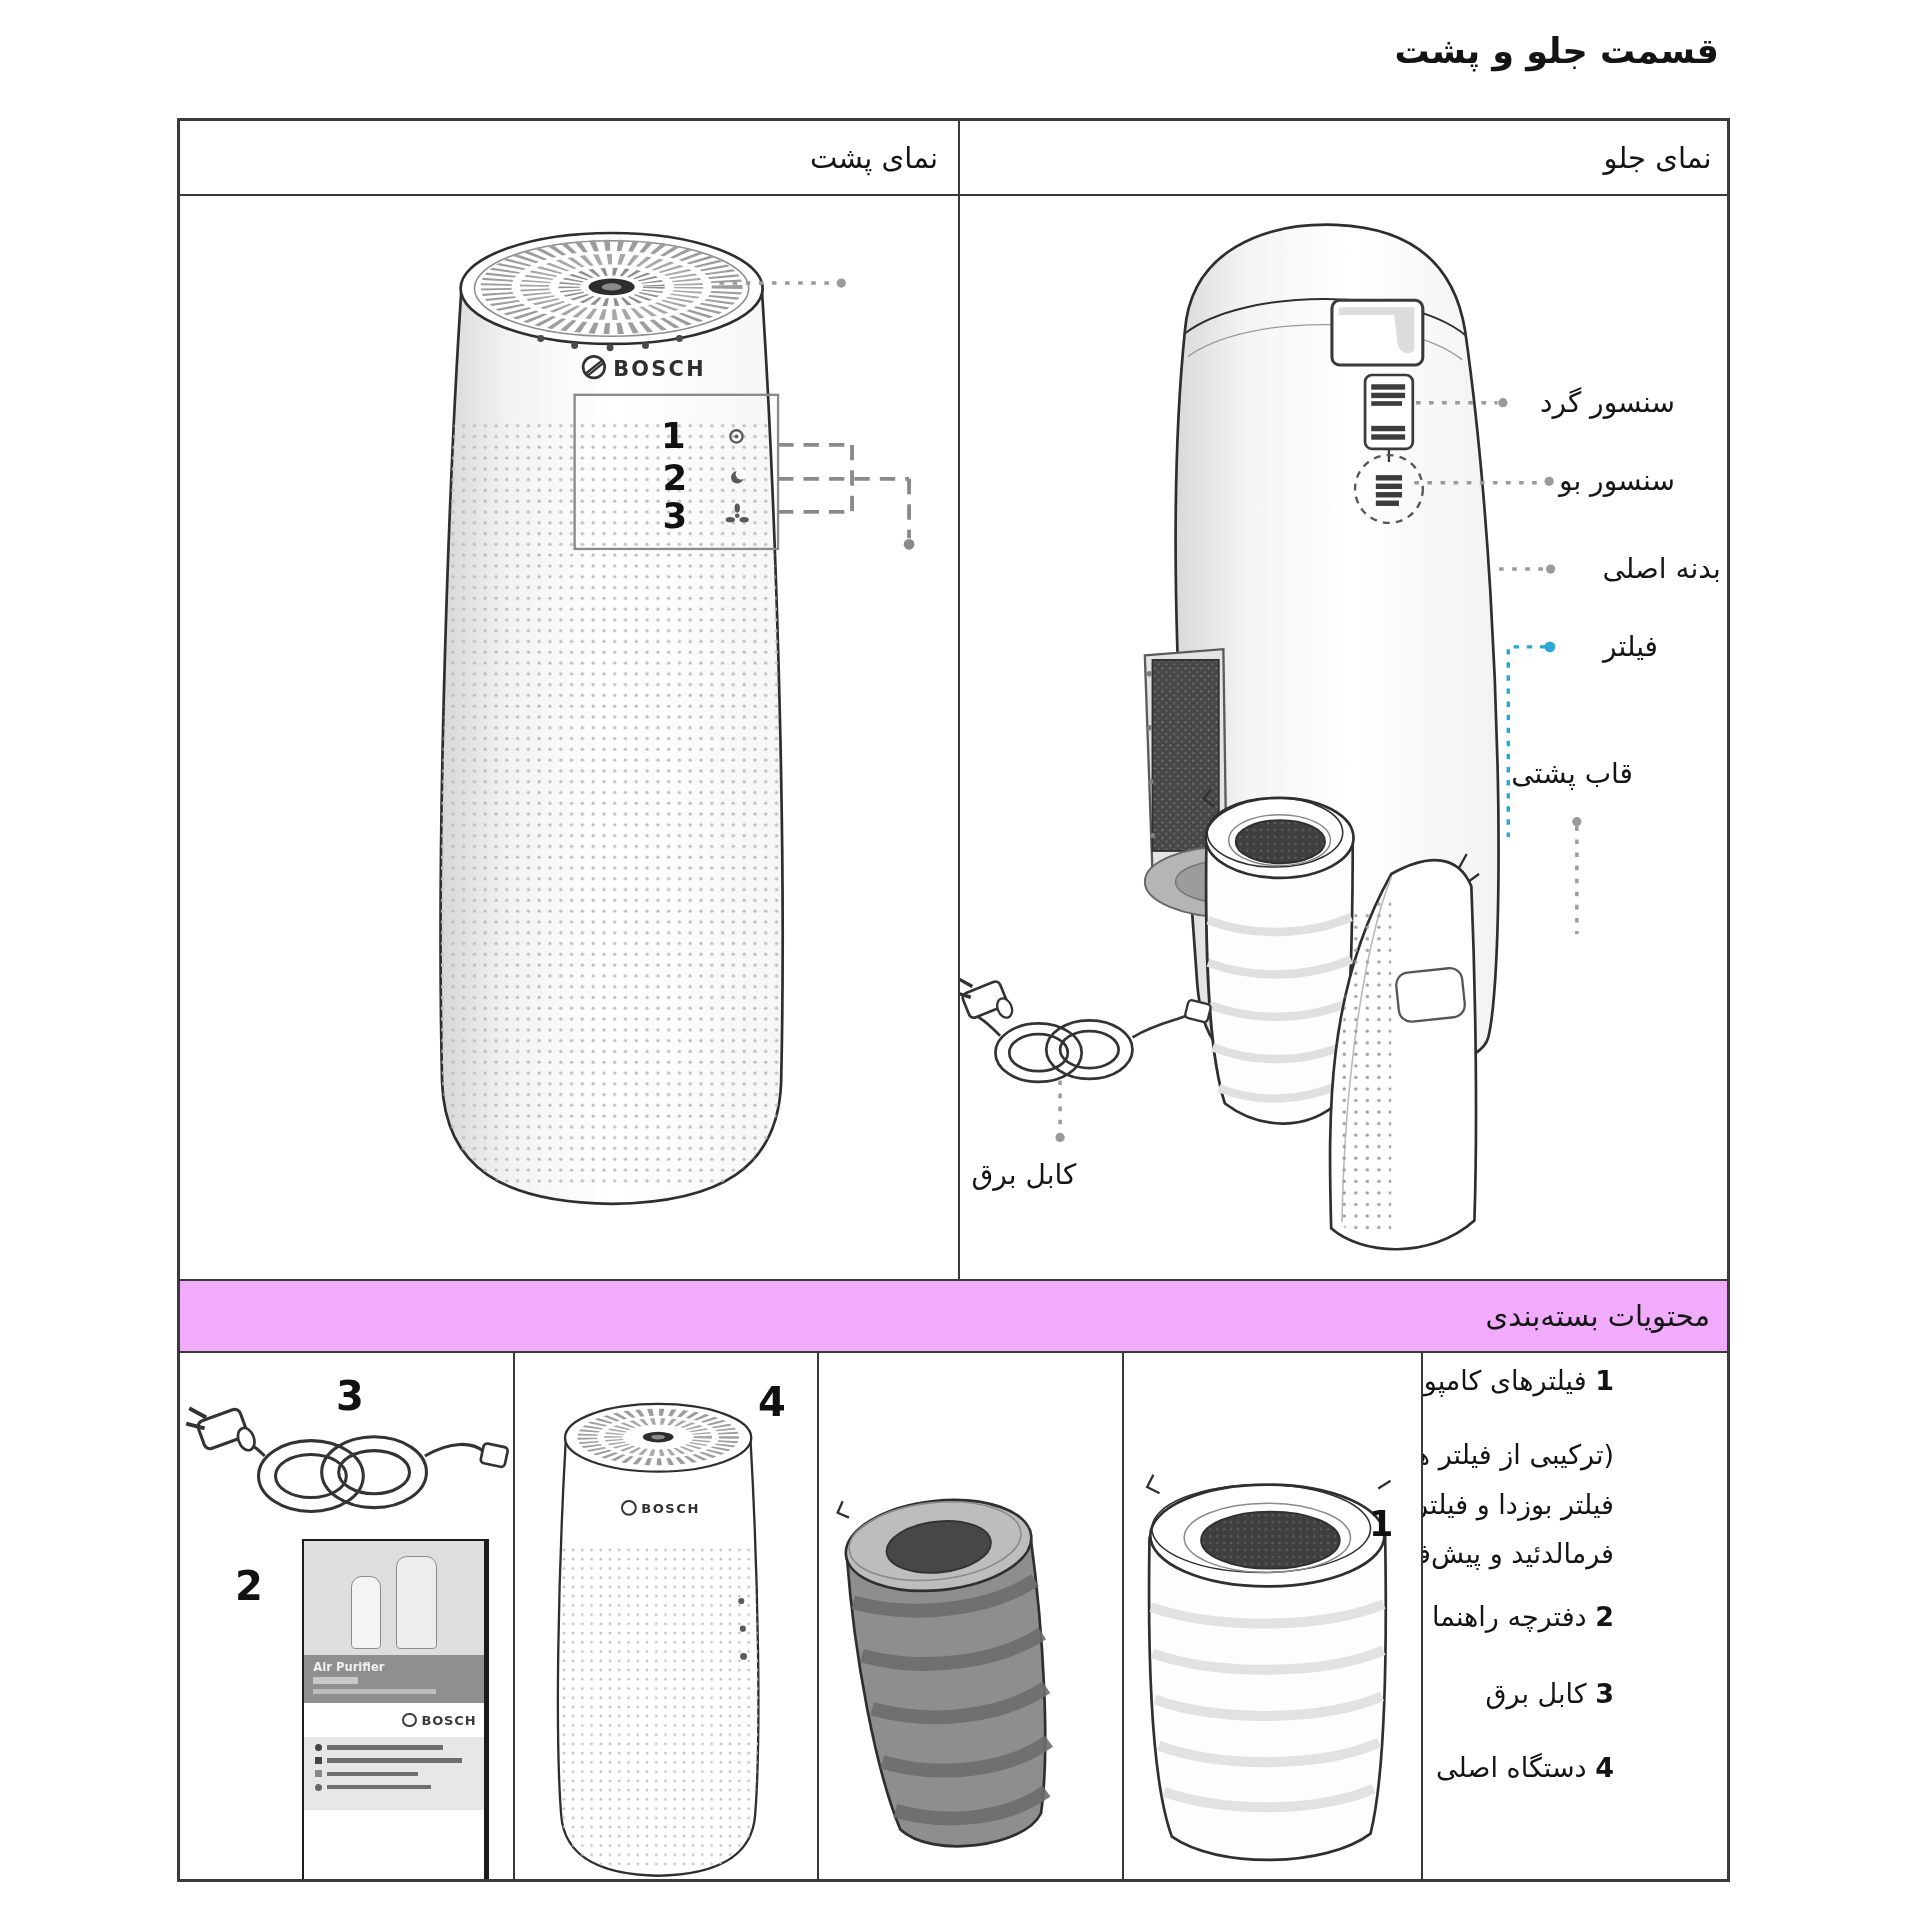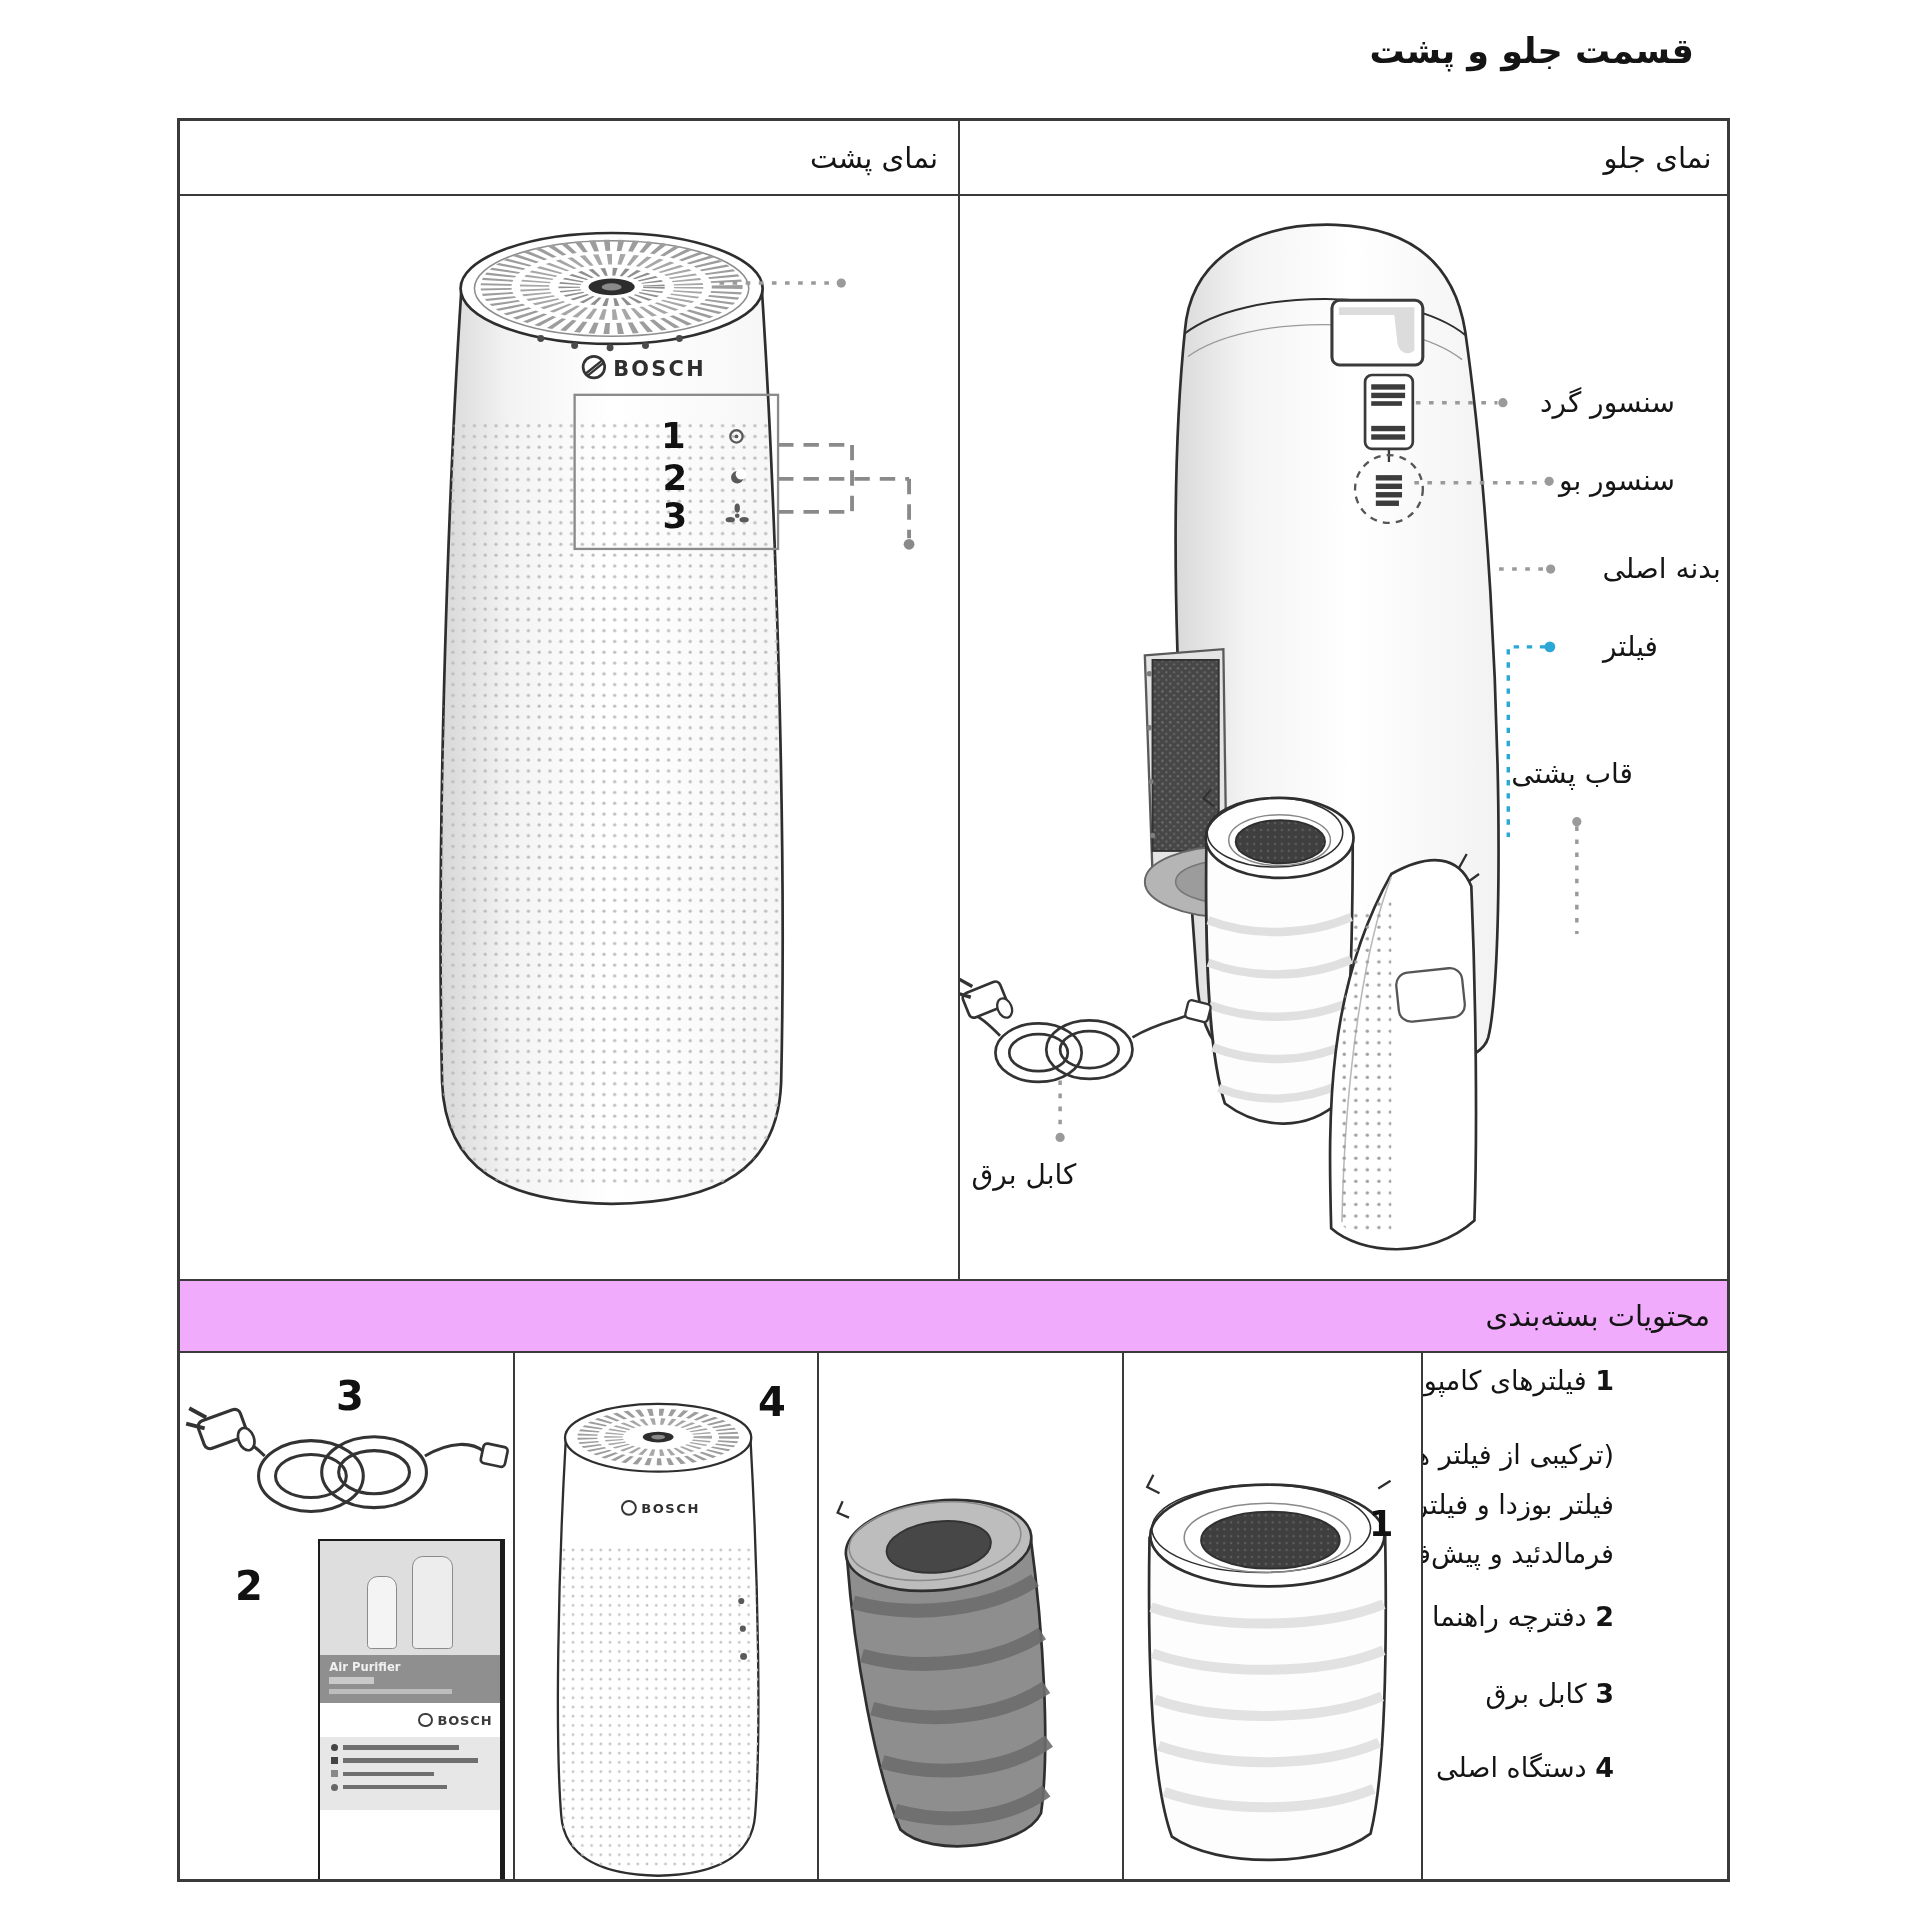--- a/index.html
+++ b/index.html
@@ -1,19 +1,19 @@
 <!DOCTYPE html>
 <html style="font-size:12.3px"><head>
 <meta charset="utf-8">
 <style>
   html,body{margin:0;padding:0;background:#fff;}
   .page{position:relative;width:1926px;height:1926px;background:#ffffff;
         font-family:"DejaVu Sans",sans-serif;color:#141414;overflow:hidden;}
   .fa{direction:rtl;unicode-bidi:embed;}
-  .page-title{position:absolute;top:31px;right:232px;font-size:35px;font-weight:bold;white-space:nowrap;}
+  .page-title{position:absolute;top:31px;right:207px;font-size:35px;font-weight:bold;white-space:nowrap;}
   .doc-table{position:absolute;left:177px;top:118px;width:1547px;height:1758px;
              border:3.1px solid #3a3a3a;box-sizing:content-box;}
   .cell{position:absolute;box-sizing:border-box;overflow:hidden;background:#fff;}
   .hdr{font-size:29px;display:flex;align-items:center;justify-content:flex-end;}
   .hdr span{white-space:nowrap;}
   
   .hdr-back{left:0;top:0;width:780px;height:75px;border-right:2.3px solid #3a3a3a;border-bottom:2.3px solid #3a3a3a;padding-left:10.8px;padding-right:20px;}
   .hdr-front{left:780px;top:0;width:767px;height:75px;border-bottom:2.3px solid #3a3a3a;padding-right:15.4px;}
   
   .view-back{left:0;top:75px;width:780px;height:1085px;border-right:2.3px solid #3a3a3a;border-bottom:2.3px solid #3a3a3a;}
@@ -28,21 +28,21 @@
   .c4{left:944px;top:1232px;width:299px;height:526px;border-right:2.3px solid #3a3a3a;}
   .c5{left:1243px;top:1232px;width:251px;height:526px;}
   .lbl{position:absolute;font-size:28px;white-space:nowrap;color:#151515;}
   .fig-num{position:absolute;font-weight:bold;font-size:40px;color:#111;}
   .disp-cap{position:absolute;right:162px;top:367px;text-align:right;font-size:31px;line-height:45px;white-space:nowrap;}
   .disp-cap b{font-weight:bold;}
   .ctrl-lbl{position:absolute;right:4.6px;top:59px;width:154px;text-align:center;font-size:28px;line-height:40px;}
   .pk-line{position:absolute;right:60px;font-size:27px;white-space:nowrap;text-align:right;}
   .pk-line b{font-weight:bold;}
   
-  .booklet{position:absolute;left:138px;top:186px;width:187px;height:348px;background:#fff;
+  .booklet{position:absolute;left:122px;top:186px;width:187px;height:348px;background:#fff;
            border:2.3px solid #1c1c1c;border-right-width:5.4px;border-bottom-width:5.4px;box-sizing:border-box;}
   .bk-top{height:114px;background:#dedede;display:flex;align-items:flex-end;justify-content:center;gap:15.4px;padding-bottom:6.2px;box-sizing:border-box;}
   .bk-tower{background:#f4f4f4;border:1.5px solid #8a8a8a;border-radius:10.8px 10.8px 4.6px 4.6px;}
   .bk-tower.small{width:28px;height:71px;}
   .bk-tower.big{width:39px;height:91px;background:#ededed;}
   .bk-dark{height:48px;background:#8f8f8f;padding:5.4px 9.2px;box-sizing:border-box;}
   .bk-dark .t1{color:#f0f0f0;font-size:11.6px;font-weight:bold;line-height:14px;}
   .bk-bar{background:#c9c9c9;height:7px;width:45px;margin-top:3.1px;}
   .bk-bar2{background:#bdbdbd;height:4.6px;width:123px;margin-top:4.6px;}
   .bk-white{height:34px;background:#fff;display:flex;align-items:center;justify-content:flex-end;padding-right:7.7px;gap:4.6px;}

